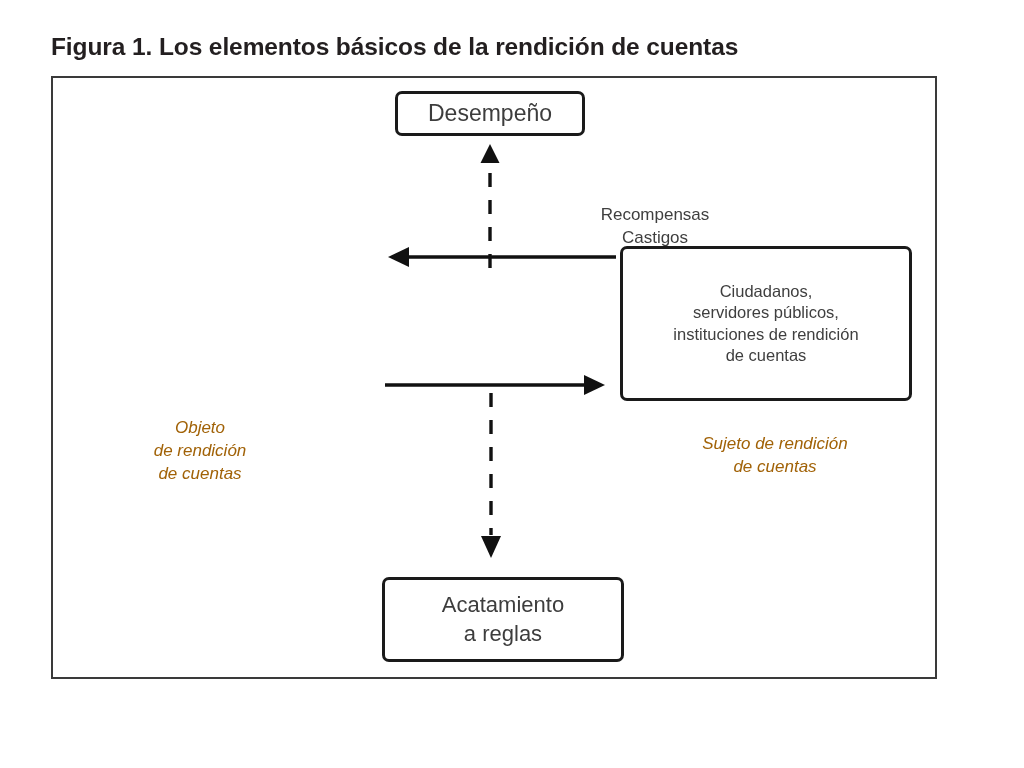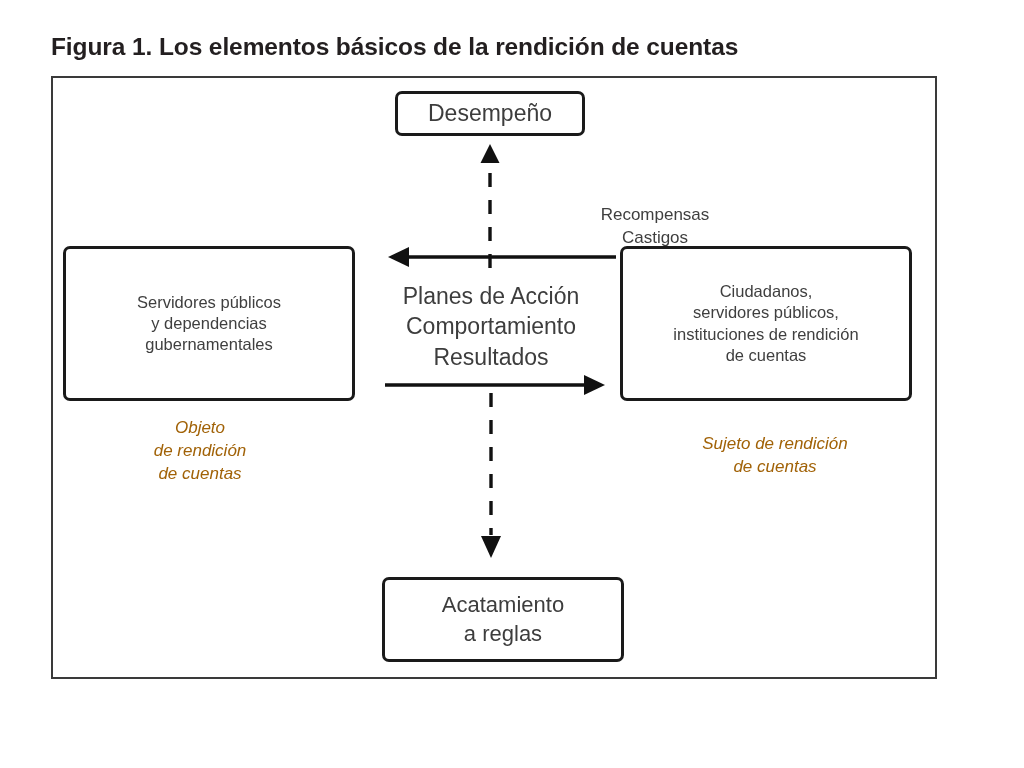--- a/index.html
+++ b/index.html
@@ -178,41 +178,33 @@
     <g>
       <line x1="491" y1="393" x2="491" y2="535" stroke="#111111" stroke-width="3.4" stroke-dasharray="14 13" stroke-linecap="butt"></line>
       <path d="M491 558 L501 536 L481 536 Z" fill="#111111"></path>
     </g>
   </svg>
 
   <div class="node-box" id="box-desempeno">
     <span class="node-text">Desempeño</span>
   </div>
 
-  <div class="node-box" id="box-objeto">
-    <span class="node-text">Servidores públicos
-y dependencias
-gubernamentales</span>
-  </div>
 
   <div class="node-box" id="box-sujeto">
     <span class="node-text">Ciudadanos,
 servidores públicos,
 instituciones de rendición
 de cuentas</span>
   </div>
 
   <div class="node-box" id="box-acatamiento">
     <span class="node-text">Acatamiento
 a reglas</span>
   </div>
 
-  <div class="center-label">Planes de Acción
-Comportamiento
-Resultados</div>
 
   <div class="edge-label" id="label-recompensas">Recompensas
 Castigos</div>
 
 
   <div class="caption-italic" id="caption-objeto">Objeto
 de rendición
 de cuentas</div>
 
   <div class="caption-italic" id="caption-sujeto">Sujeto de rendición

